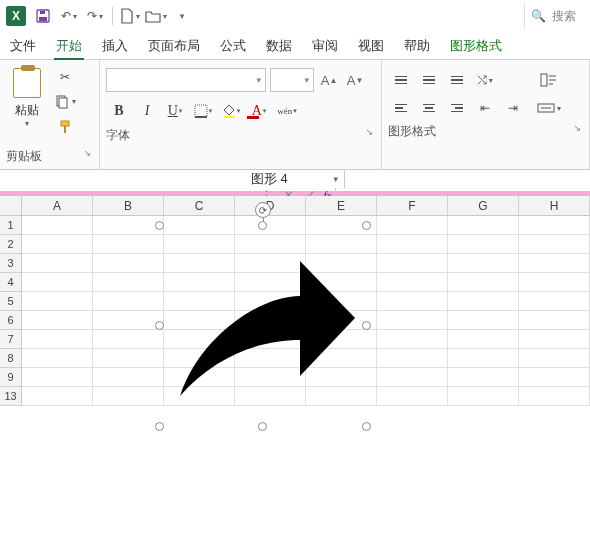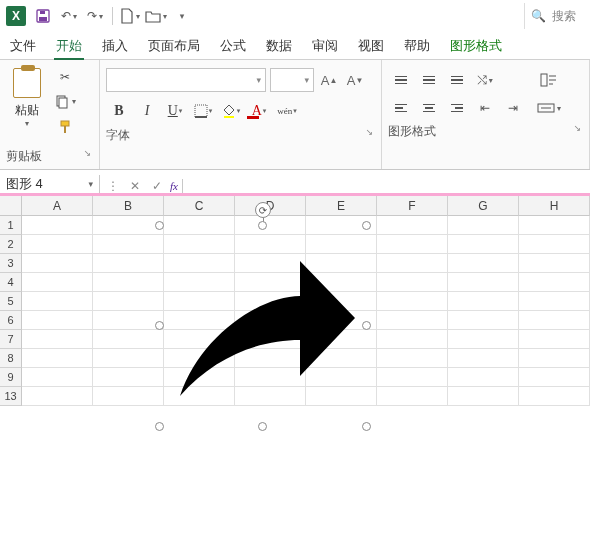--- a/index.html
+++ b/index.html
@@ -55,21 +55,21 @@
   .wrap-col { display: flex; flex-direction: column; gap: 4px; margin-left: 6px; margin-top: 4px; }
 
   
   .lines { display: inline-flex; flex-direction: column; gap: 2px; }
   .lines span { display: block; width: 12px; height: 1.5px; background: #555; }
   .lines.left span:nth-child(2){ width: 8px; }
   .lines.center span:nth-child(2){ width: 8px; margin: 0 auto; }
   .lines.right span:nth-child(2){ width: 8px; margin-left: auto; }
 
   
-  .fx-row { height: 26px; display: flex; align-items: flex-end; border-bottom: 3px solid #f9a8d4; background: #fff; }
+  .fx-row { height: 26px; display: flex; align-items: center; border-bottom: 5px solid #f9a8d4; background: #fff; flex-direction: column; }
   .name-box { width: 100px; border-right: 1px solid #c8c8c8; display: flex; align-items: center; padding: 0 6px; font-size: 13px; }
   .name-dd { margin-left: auto; font-size: 9px; color: #666; }
   .fx-ctrls { display: flex; align-items: center; border-right: 1px solid #c8c8c8; padding: 0 4px; gap: 4px; color: #888; }
   .fx-ctrl { width: 18px; text-align: center; cursor: pointer; }
   .fx-label { font-style: italic; font-family: "Times New Roman", serif; font-size: 11px; color: #4c1d95; cursor: pointer; }
   .formula-input { flex: 1; border: none; outline: none; padding: 0 6px; font-size: 13px; }
 
   
   .grid-wrap { position: relative; background: #fff; }
   .col-headers { display: flex; height: 20px; }

